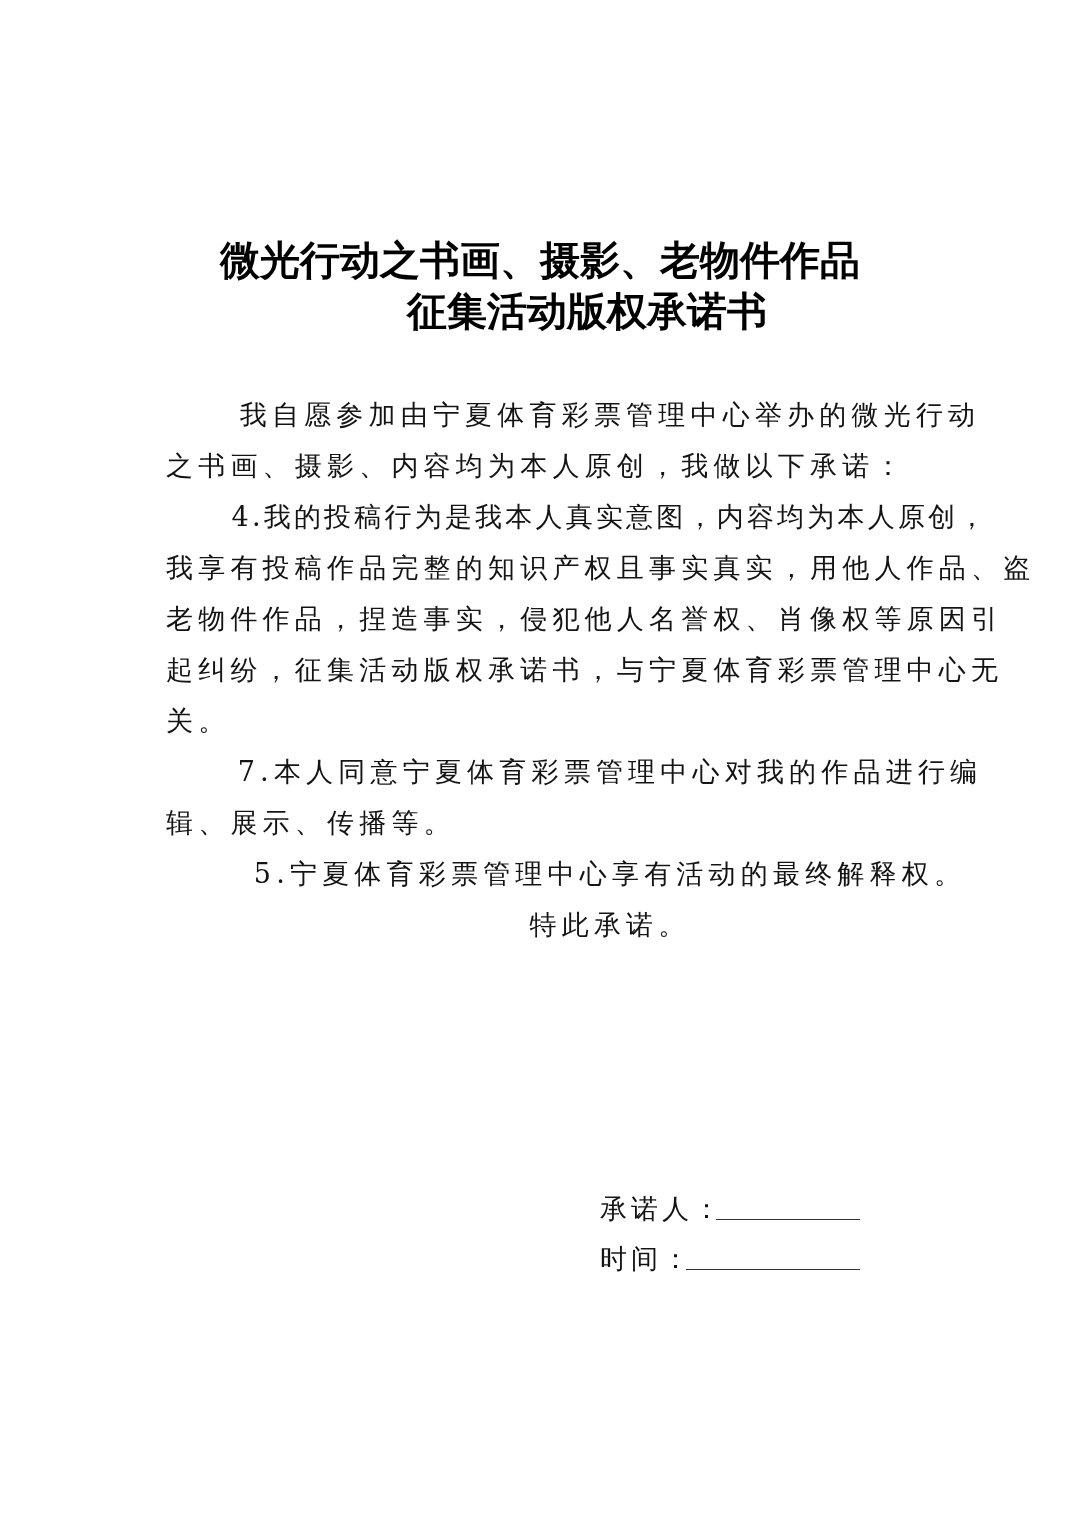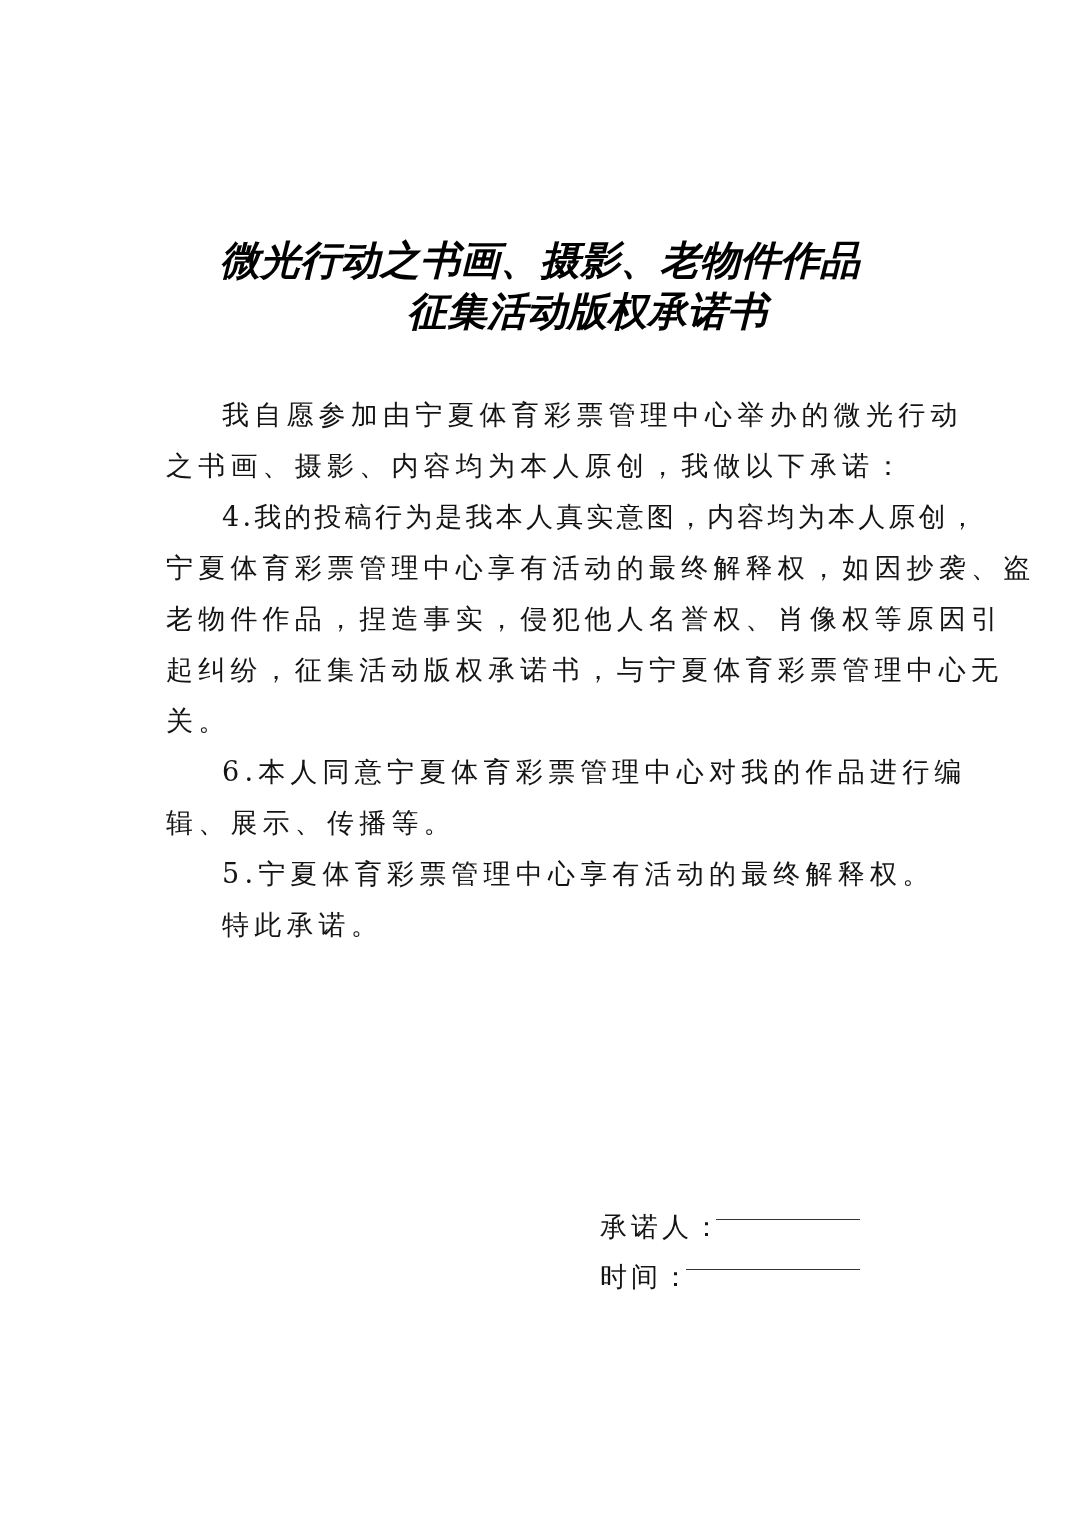--- a/index.html
+++ b/index.html
@@ -18,66 +18,64 @@
     .title {
       position: absolute;
       left: 0;
       width: 1080px;
       text-align: center;
       font-weight: bold;
       font-size: 40px;
       line-height: 50px;
       letter-spacing: 0px;
       color: #000000;
-      font-style: italic;
     }
     .title.l1 { top: 235px; }
     .title.l2 { top: 286px; margin-left: 47px; }
     .body-line {
       position: absolute;
       left: 166px;
       width: 760px;
       font-size: 27px;
       line-height: 34px;
       letter-spacing: 5.2px;
       white-space: nowrap;
       color: #141414;
     }
-    .indent { left: 222px; }
+    .indent { left: 230px; text-align: center; }
     .sig {
       position: absolute;
       font-size: 27px;
       line-height: 34px;
       letter-spacing: 4px;
       color: #141414;
       white-space: nowrap;
-      margin-top: 18px;
     }
     .sig-line {
       position: absolute;
       height: 0;
       border-bottom: 1.5px solid #333333;
     }
   </style>
 </head>
 <body>
 
 <div>
   <div class="title l1">微光行动之书画、摄影、老物件作品</div>
   <div class="title l2">征集活动版权承诺书</div>
 
   <div>
     <div class="body-line indent" style="top:398px">我自愿参加由宁夏体育彩票管理中心举办的微光行动</div>
     <div class="body-line" style="top:449px">之书画、摄影、内容均为本人原创，我做以下承诺：</div>
     <div class="body-line indent" style="top:500px; letter-spacing:3.2px">4.我的投稿行为是我本人真实意图，内容均为本人原创，</div>
-    <div class="body-line" style="top:551px">宁夏体育彩票管理中心享有活动的最终解释权，如因抄袭、盗</div>
+    <div class="body-line" style="top:551px">我享有投稿作品完整的知识产权且事实真实，用他人作品、盗</div>
     <div class="body-line" style="top:602px">老物件作品，捏造事实，侵犯他人名誉权、肖像权等原因引</div>
     <div class="body-line" style="top:653px">起纠纷，征集活动版权承诺书，与宁夏体育彩票管理中心无</div>
     <div class="body-line" style="top:704px">关。</div>
-    <div class="body-line indent" style="top:755px">6.本人同意宁夏体育彩票管理中心对我的作品进行编</div>
+    <div class="body-line indent" style="top:755px">7.本人同意宁夏体育彩票管理中心对我的作品进行编</div>
     <div class="body-line" style="top:806px">辑、展示、传播等。</div>
     <div class="body-line indent" style="top:857px">5.宁夏体育彩票管理中心享有活动的最终解释权。</div>
     <div class="body-line indent" style="top:908px">特此承诺。</div>
   </div>
 
   <div>
     <div class="sig" style="left:600px; top:1192px">承诺人：</div>
     <div class="sig-line" style="left:716px; top:1219px; width:144px"></div>
     <div class="sig" style="left:600px; top:1242px">时间：</div>
     <div class="sig-line" style="left:686px; top:1269px; width:174px"></div>

